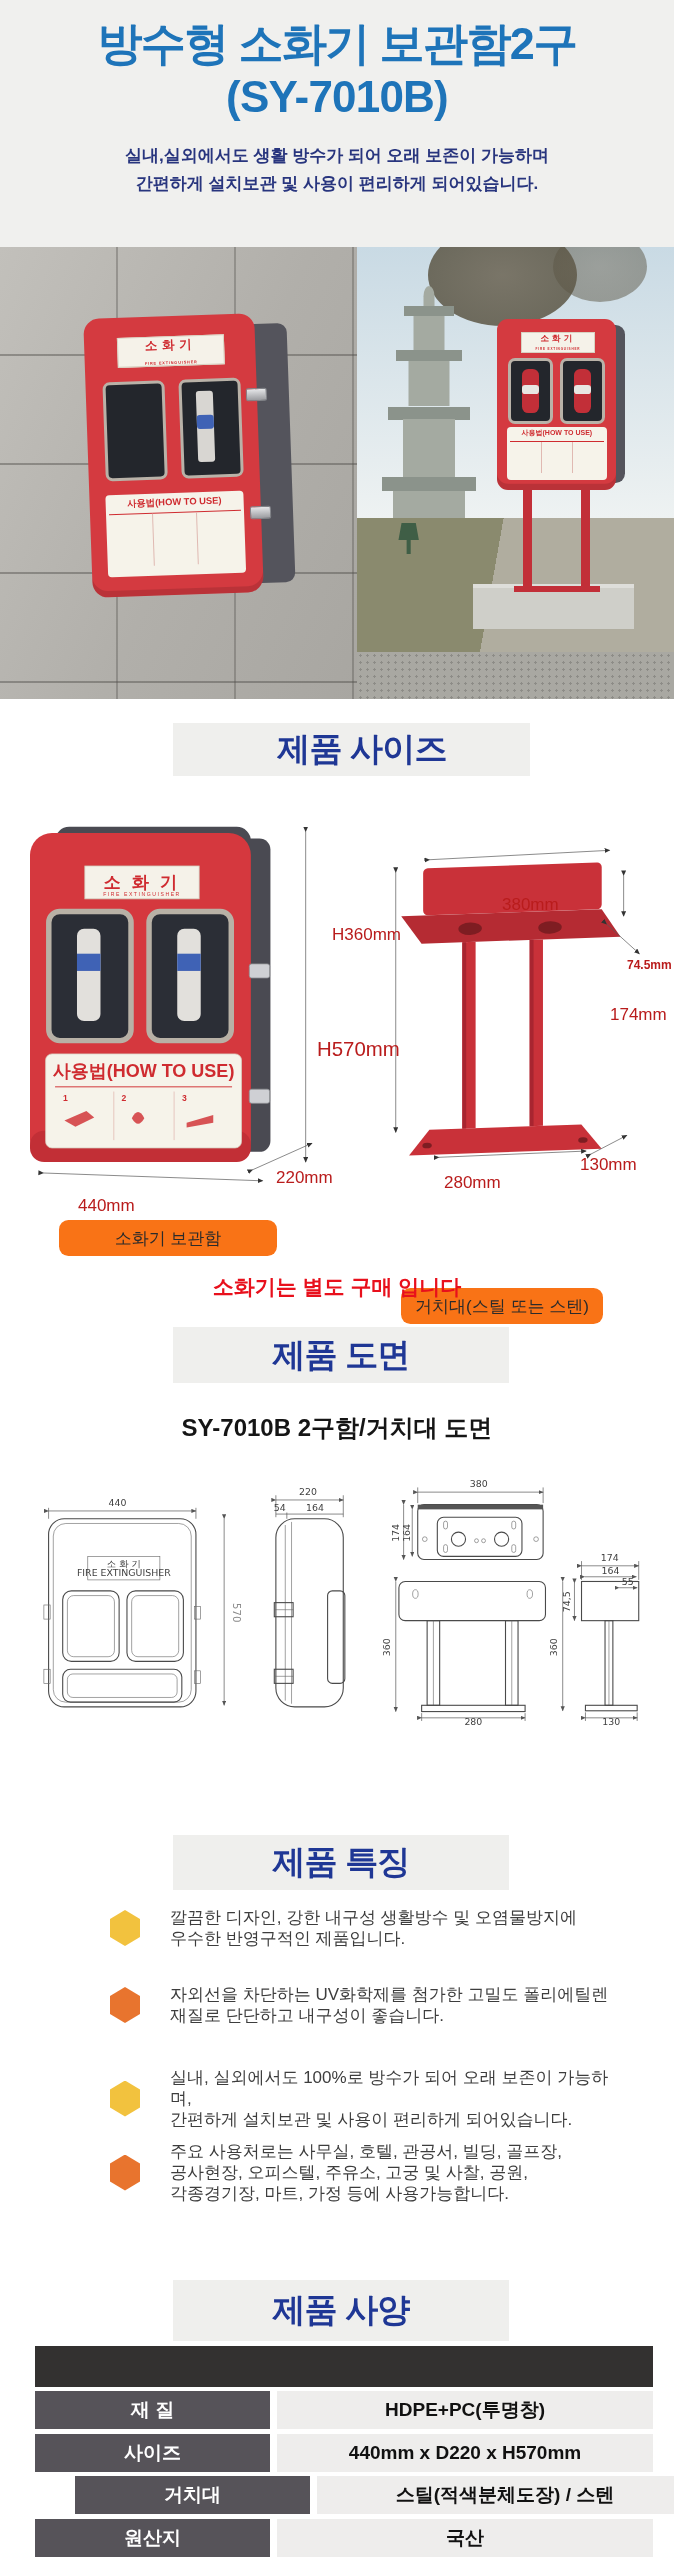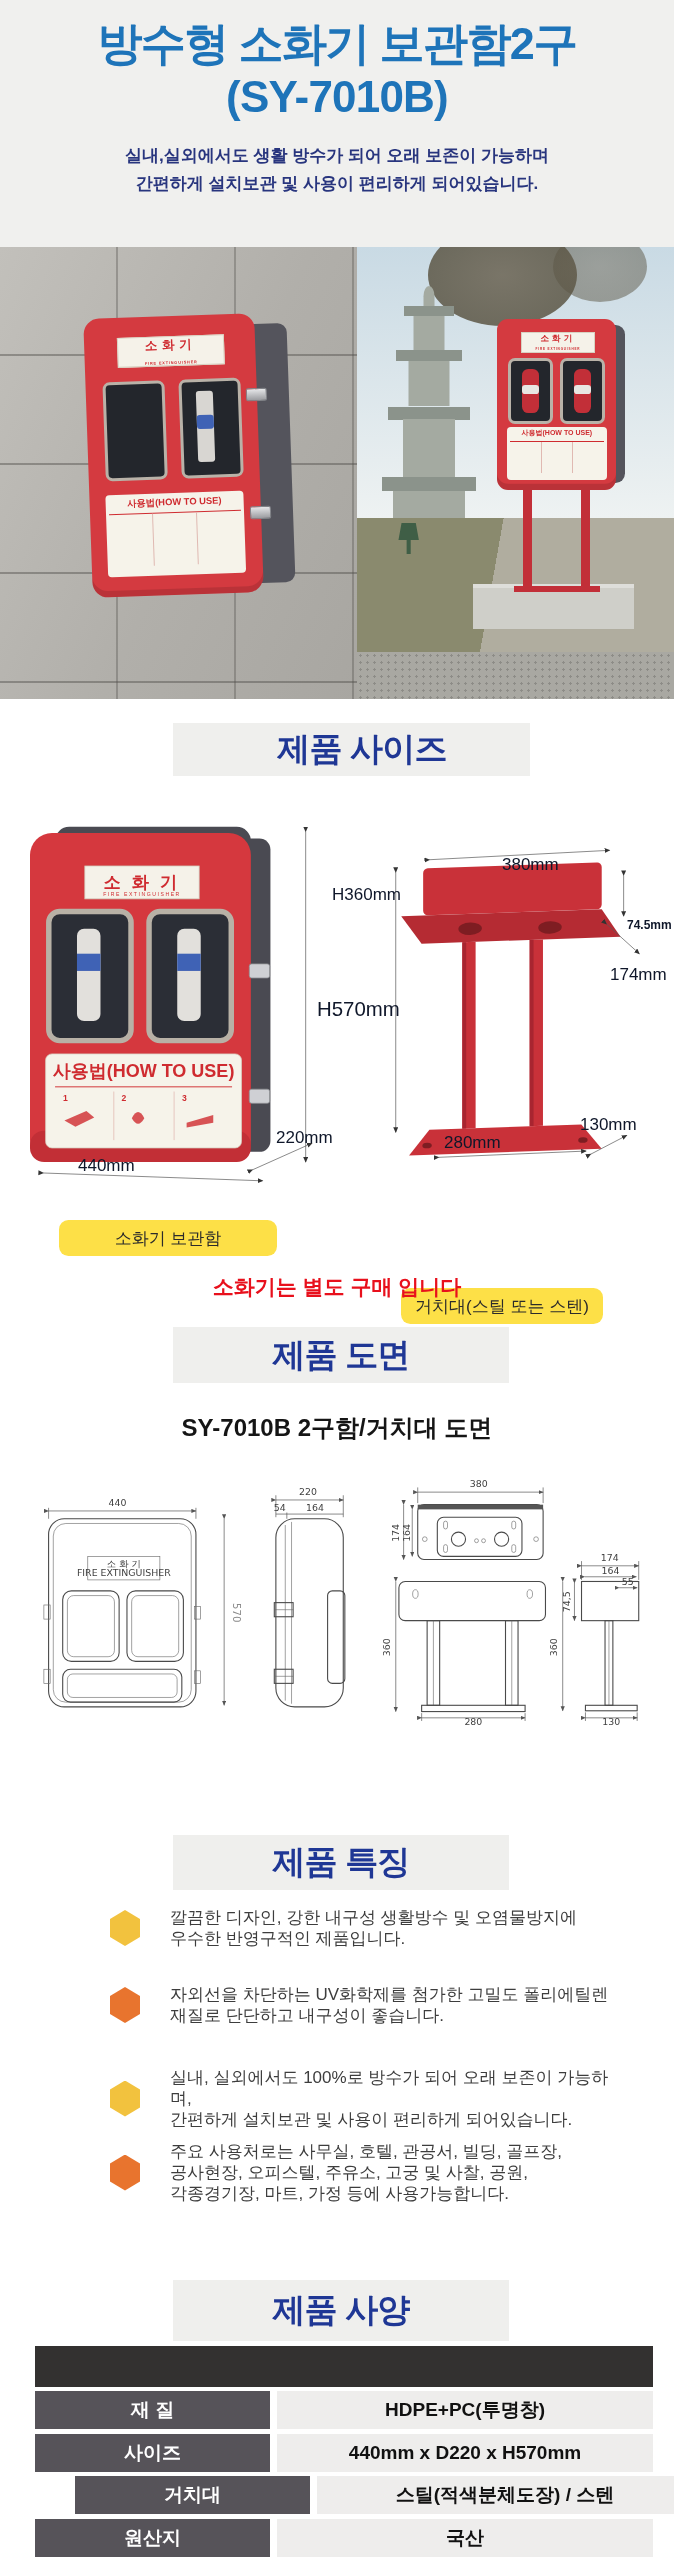--- a/index.html
+++ b/index.html
@@ -42,22 +42,22 @@
   .cab .howto .cells{display:flex;margin:1.6px 3.1px 3.1px 3.1px;border-top:0.8px solid #cf2b30;}
   .cab .howto .cells i{flex:1;height:100%;border-right:0.8px solid #e0b9b2;}
   .cab .howto .cells i:last-child{border-right:none;}
   .cab .latch{position:absolute;background:linear-gradient(#e6e7e9,#9b9ca0);border-radius:2.4px;border:0.8px solid #84868b;}
   .stand-leg{position:absolute;background:#c22f38;}
   
   .secbox{position:absolute;left:173px;width:336px;background:#efefed;display:flex;align-items:center;justify-content:center;}
   .secbox span{font-size:33px;font-weight:800;color:#1f3795;letter-spacing:-0.8px;}
   
   .sizediag{position:absolute;top:819px;left:0;width:674px;height:372px;}
-  .dimlab{position:absolute;font-size:17px;color:#0f172a;}
-  .pill{position:absolute;height:36px;background:#fde047;border-radius:9.4px;display:flex;align-items:center;justify-content:center;
+  .dimlab{position:absolute;font-size:17px;color:#b91c1c;margin-top:40px;}
+  .pill{position:absolute;height:36px;background:#f97316;border-radius:9.4px;display:flex;align-items:center;justify-content:center;
         font-size:17px;color:#2b2b2b;font-weight:500;}
   .note{position:absolute;top:1273px;left:0;width:674px;text-align:center;font-size:21px;font-weight:800;color:#e8101c;}
   .drawcap{position:absolute;top:1412px;left:0;width:674px;text-align:center;font-size:24px;font-weight:800;color:#151515;}
   
   .tech{position:absolute;top:1473px;left:0;}
   .ln{fill:none;stroke:#4a4a4a;stroke-width:1.4;}
   .thin{fill:none;stroke:#6a6a6a;stroke-width:.8;}
   .dim{stroke:#5a5a5a;stroke-width:.9;fill:none;}
   .dtx{fill:#3f3f3f;font-size:12px;font-family:"DejaVu Sans",sans-serif;}
   .dtx.lt{fill:#8a8a8a;font-size:13px;}

